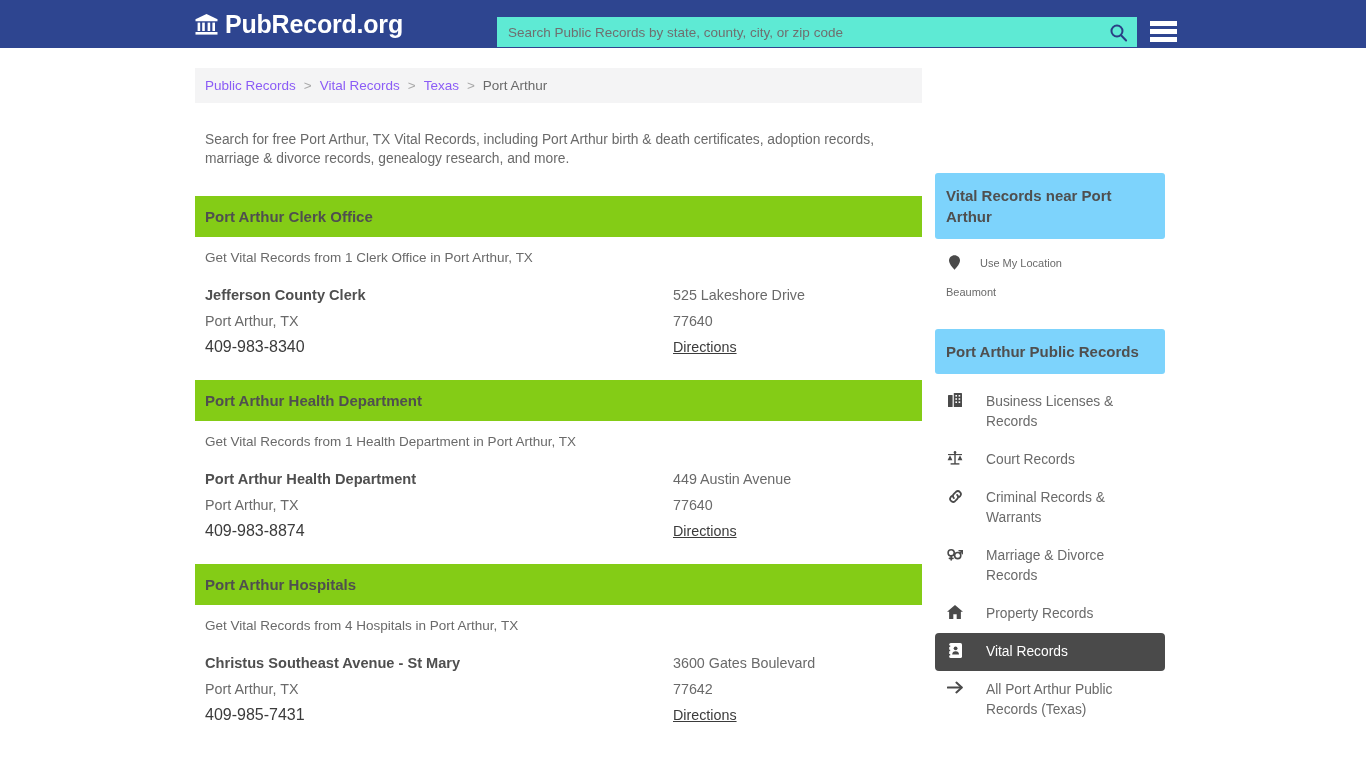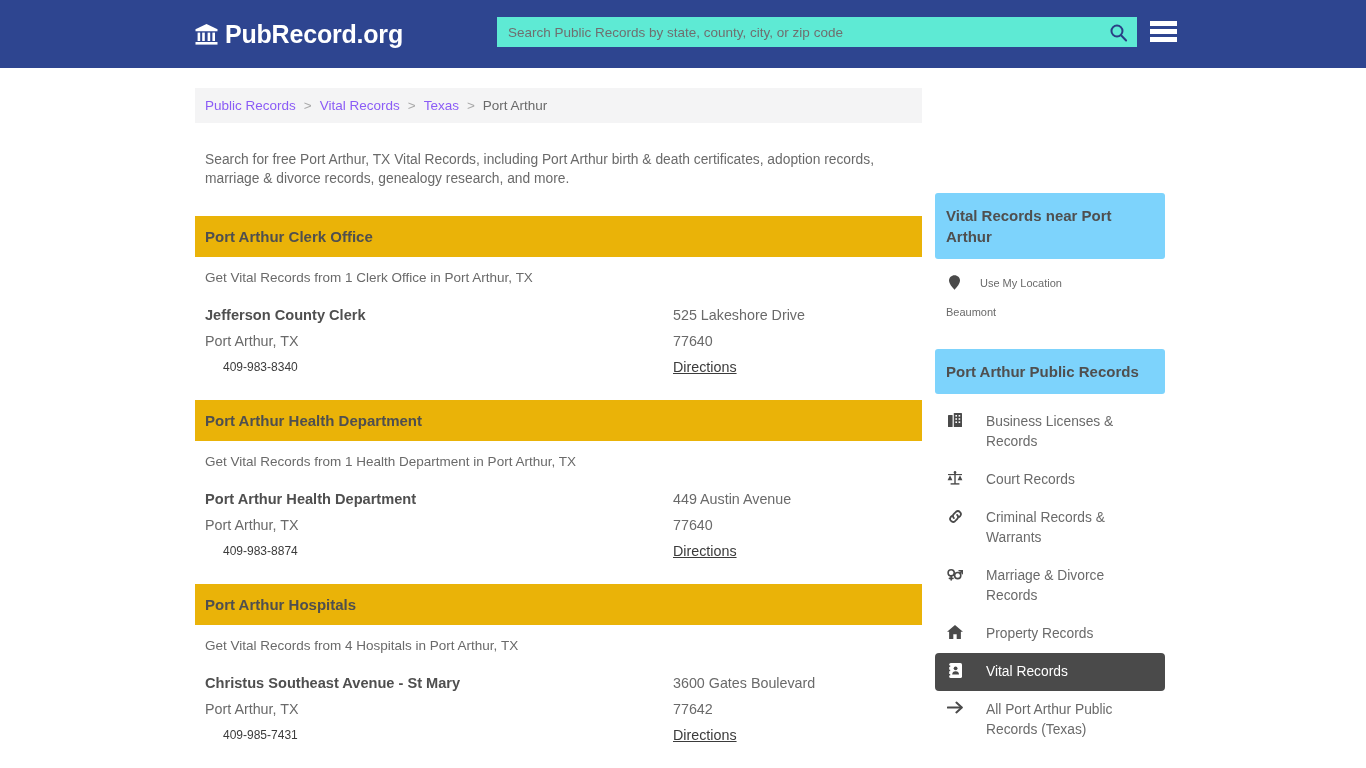--- a/index.html
+++ b/index.html
@@ -6,21 +6,21 @@
   html, body {
     margin: 0; padding: 0;
     width: 1366px; height: 768px;
     background: #ffffff;
     font-family: "Liberation Sans", sans-serif;
     overflow: hidden;
   }
 
   
   .site-header {
-    height: 68px;
+    height: 48px;
     background: #2e4590;
     display: flex;
     align-items: center;
     position: relative;
   }
   .brand {
     position: absolute;
     left: 195px;
     display: flex;
     align-items: center;
@@ -129,21 +129,21 @@
   .intro {
     padding: 13px 10px 8px 10px;
     font-size: 13.8px;
     line-height: 19px;
     color: #6a6a6a;
     max-width: 700px;
   }
 
   .section { margin-top: 20px; }
   .section-head {
-    background: #eab308;
+    background: #84cc16;
     padding: 12px 10px;
     font-size: 15px;
     font-weight: bold;
     color: #4f4f4f;
   }
   .section-sub {
     padding: 13px 10px 0 10px;
     font-size: 13.5px;
     color: #6a6a6a;
   }
@@ -158,24 +158,23 @@
     font-weight: bold;
     color: #4f4f4f;
     line-height: 26px;
   }
   .org-line {
     font-size: 14.3px;
     color: #6a6a6a;
     line-height: 26px;
   }
   .org-phone {
-    font-size: 12px;
+    font-size: 16px;
     color: #3b3b3b;
     line-height: 26px;
-    margin-left: 18px;
   }
   .addr-line {
     font-size: 14.3px;
     color: #6a6a6a;
     line-height: 26px;
   }
   .directions {
     font-size: 14.3px;
     color: #3b3b3b;
     line-height: 26px;

